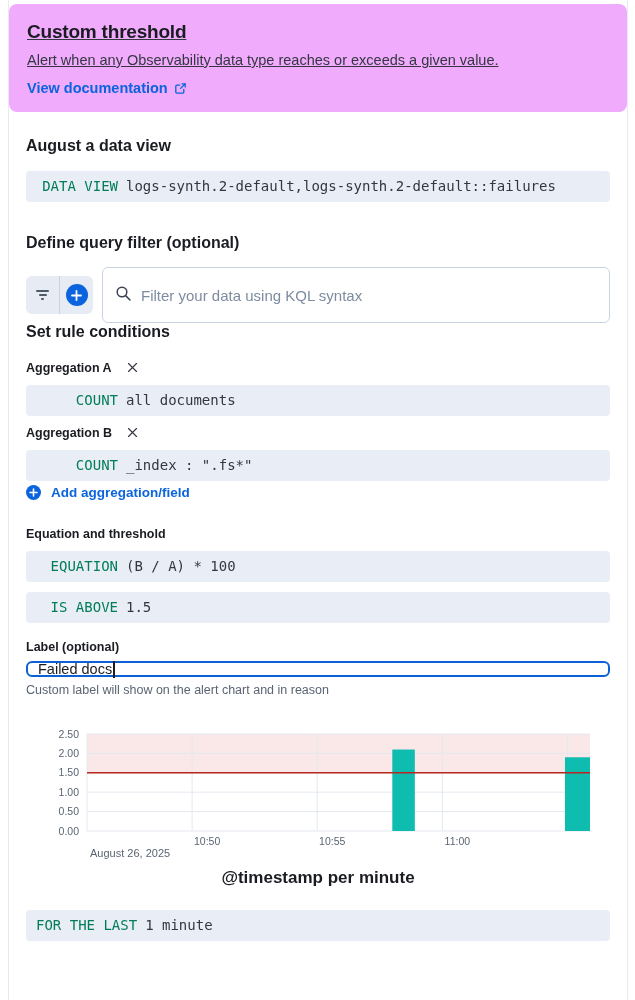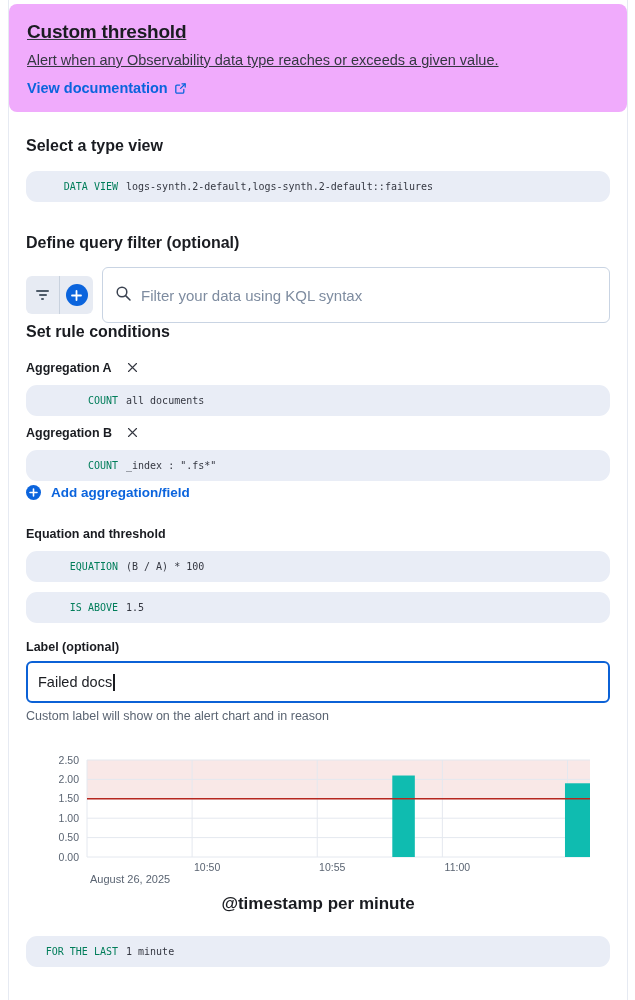--- a/index.html
+++ b/index.html
@@ -29,23 +29,23 @@
   .doc-link svg { display:block; }
   
   .content { padding:0 17px; }
   h2.section-heading { font-size:16px; font-weight:700; color:#1A1C21; }
   .sh-1 { margin-top:25px; }
   .sh-2 { margin-top:32px; }
   .sh-3 { }
   
   .expr {
     display:flex; align-items:center;
-    background:#E9EDF6; border-radius:11px;
+    background:#E9EDF6; border-radius:4px;
     padding:5px 10px; margin-top:10px;
-    font-family:"DejaVu Sans Mono", monospace; font-size:10px; line-height:21px;
+    font-family:"DejaVu Sans Mono", monospace; font-size:14px; line-height:21px;
     cursor:pointer;
   }
   .expr .kw { color:#017D5A; min-width:82px; text-align:right; margin-right:8px; white-space:nowrap; flex-shrink:0; }
   .expr .val { color:#343741; word-break:normal; overflow-wrap:normal; }
   .expr.dataview { margin-top:16px; }
   
   .filter-row { display:flex; align-items:center; gap:9px; margin-top:15px; }
   .filter-group {
     display:flex; align-items:center; height:38px; width:67px;
     background:#E7EBF3; border-radius:6px; overflow:hidden; flex-shrink:0;
@@ -82,21 +82,21 @@
     font-size:13.5px; font-weight:700; color:#0B64DD; cursor:pointer; text-decoration:none;
   }
   .add-plus {
     width:15px; height:15px; border-radius:50%; background:#0B64DD;
     display:flex; align-items:center; justify-content:center; flex-shrink:0;
   }
   .eq-label { margin-top:26px; }
   .lbl-optional { margin-top:17px; }
   
   .text-input {
-    margin-top:7px; height:42px; border:2px solid #0B61D6; border-radius:6px;
+    margin-top:7px; height:16px; border:2px solid #0B61D6; border-radius:6px;
     display:flex; align-items:center; padding:0 10px; background:#fff;
     font-size:14.5px; color:#1A1C21; cursor:text;
   }
   .caret { display:inline-block; width:1.5px; height:17px; background:#1A1C21; margin-left:1px; }
   .helper-text { margin-top:6px; font-size:12.5px; color:#5A6472; }
   
   .chart-wrap { margin-top:33px; }
   .chart-wrap svg { display:block; font-family:"Liberation Sans",sans-serif; }
   .chart-date { font-size:11px; color:#5A6472; margin-left:64px; margin-top:-3px; }
   .chart-xtitle { text-align:center; font-size:17px; font-weight:700; color:#1A1C21; margin-top:9px; }
@@ -118,21 +118,21 @@
           <path d="M8 1.8h3.2V5"></path>
           <path d="M11 2L6.6 6.4"></path>
         </svg>
       </span>
     </a>
   </div>
 
   <div class="content">
 
     
-    <h2 class="section-heading sh-1">Select a type view</h2>
+    <h2 class="section-heading sh-1">August a data view</h2>
     <div class="expr dataview">
       <span class="kw">DATA VIEW</span>
       <span class="val">logs-synth.2-default,logs-synth.2-default::failures</span>
     </div>
 
     
     <h2 class="section-heading sh-2">Define query filter (optional)</h2>
     <div class="filter-row">
       <div class="filter-group">
         <div class="filter-cell">

